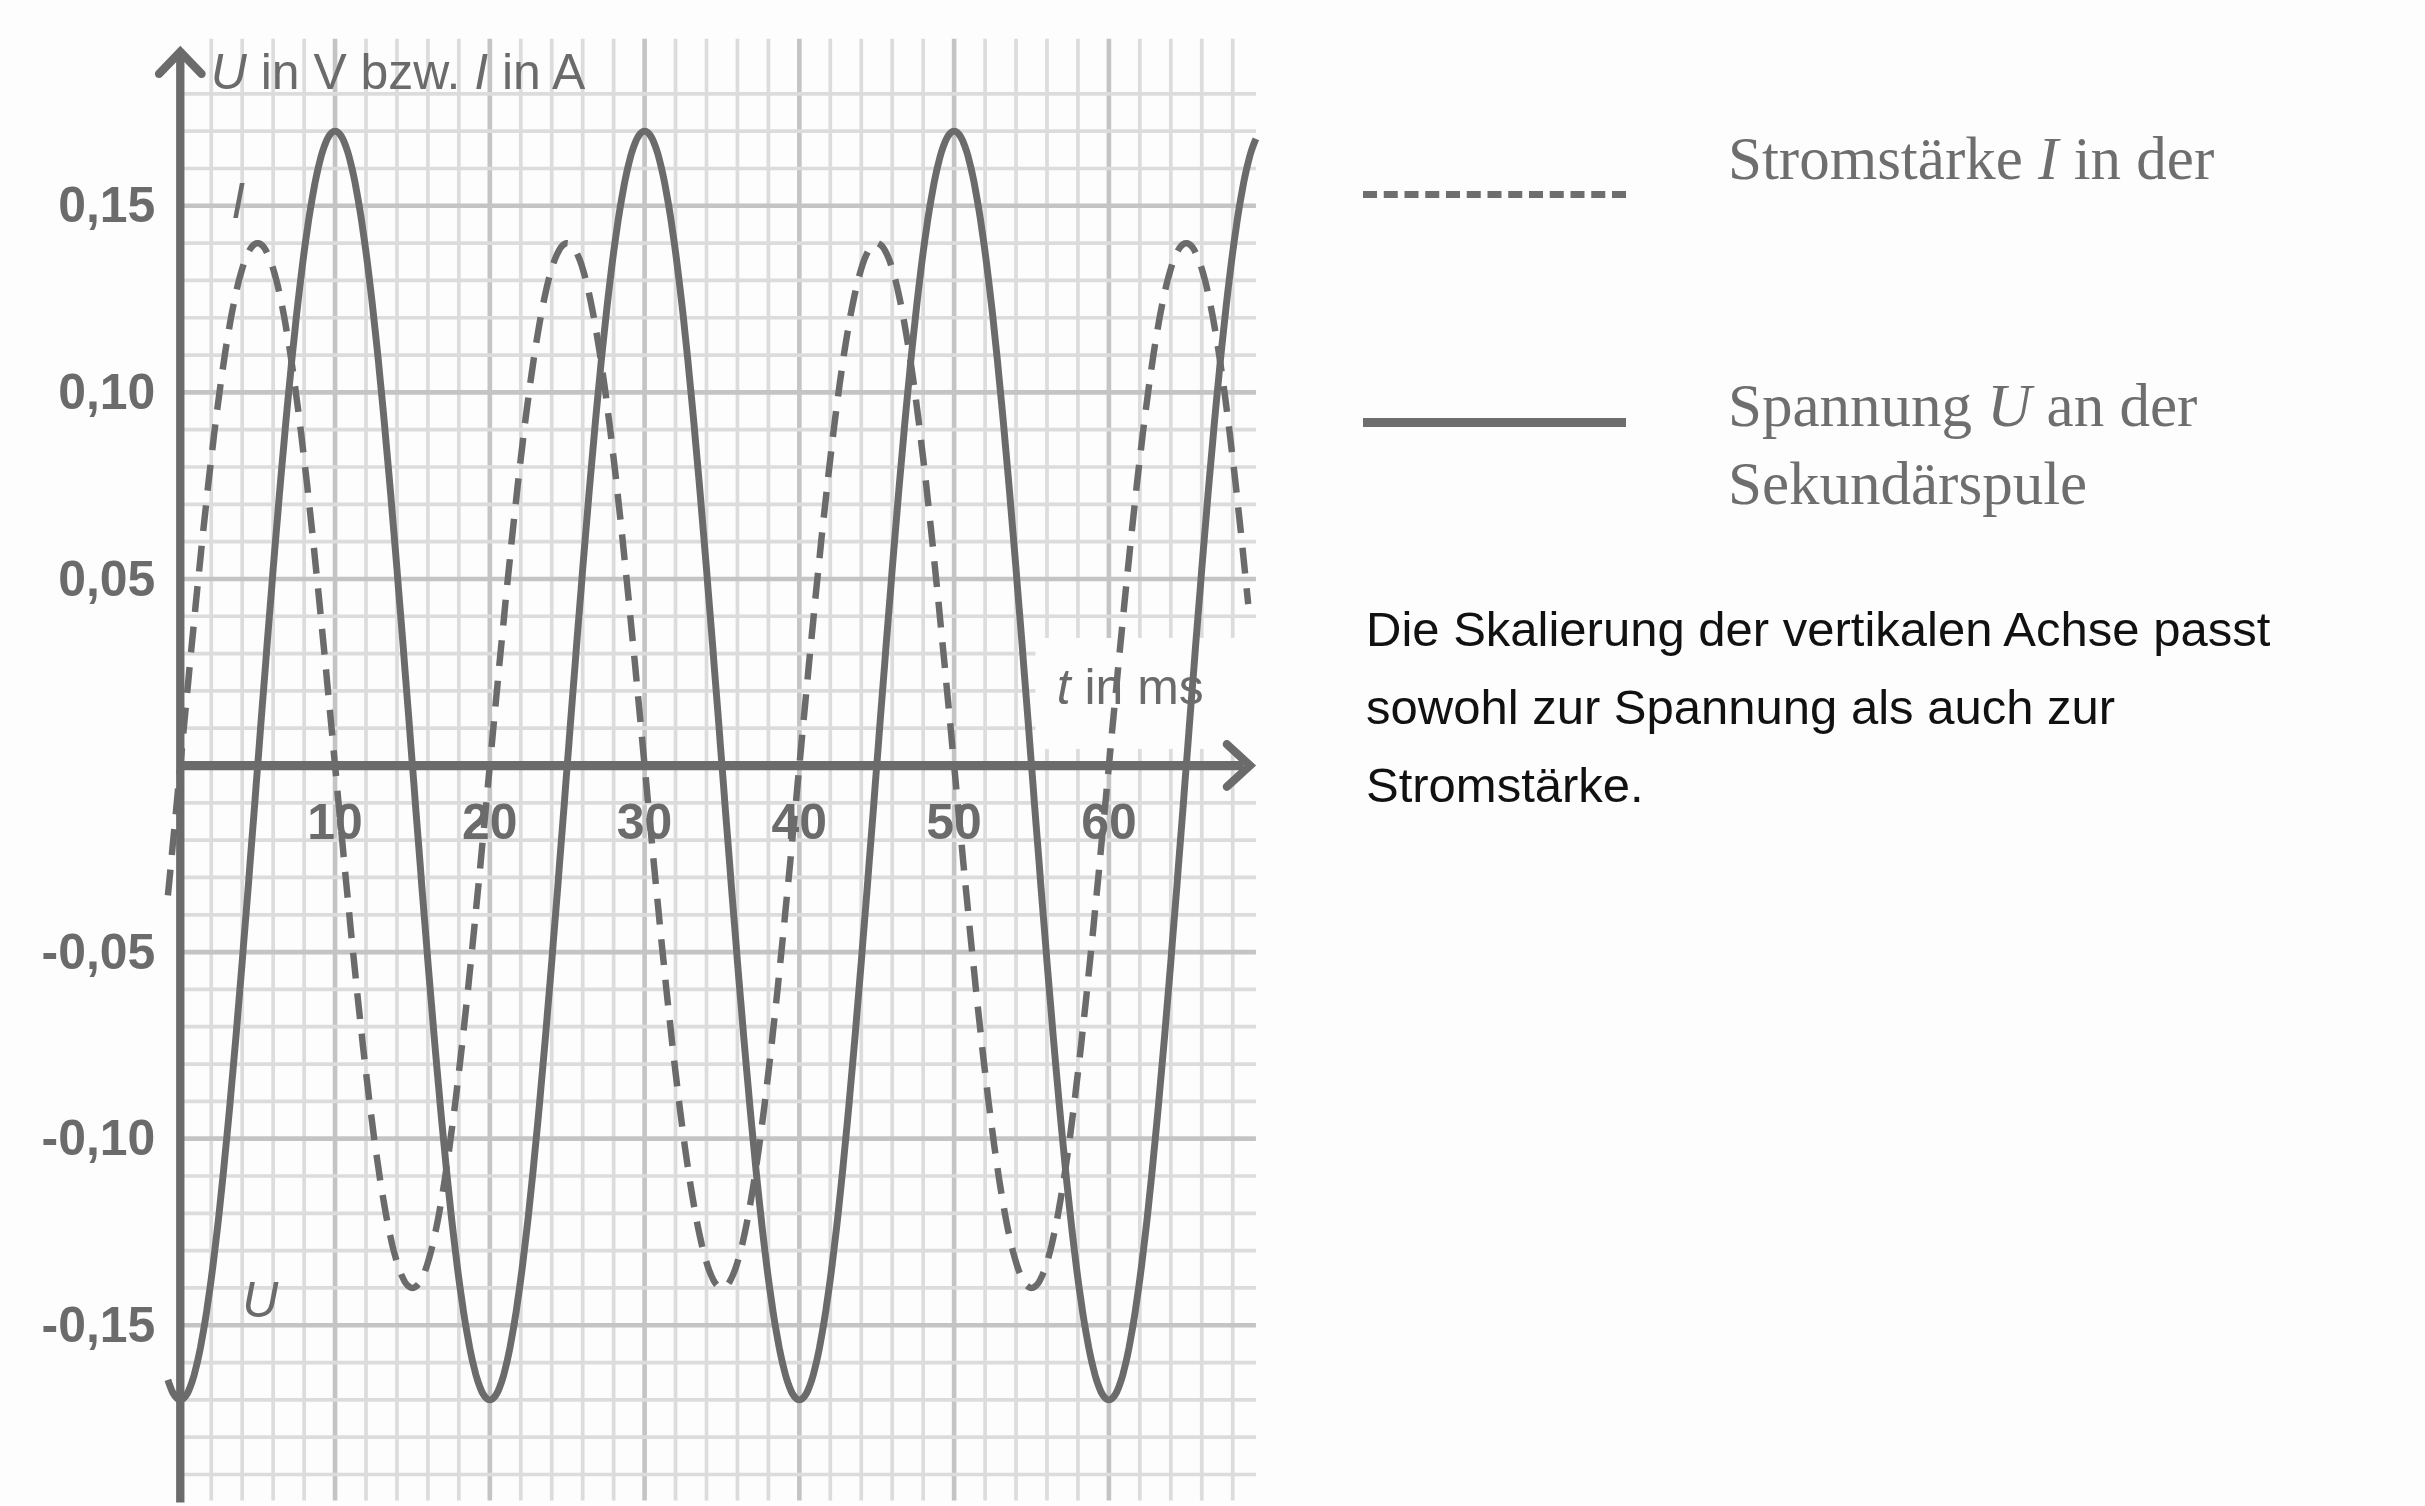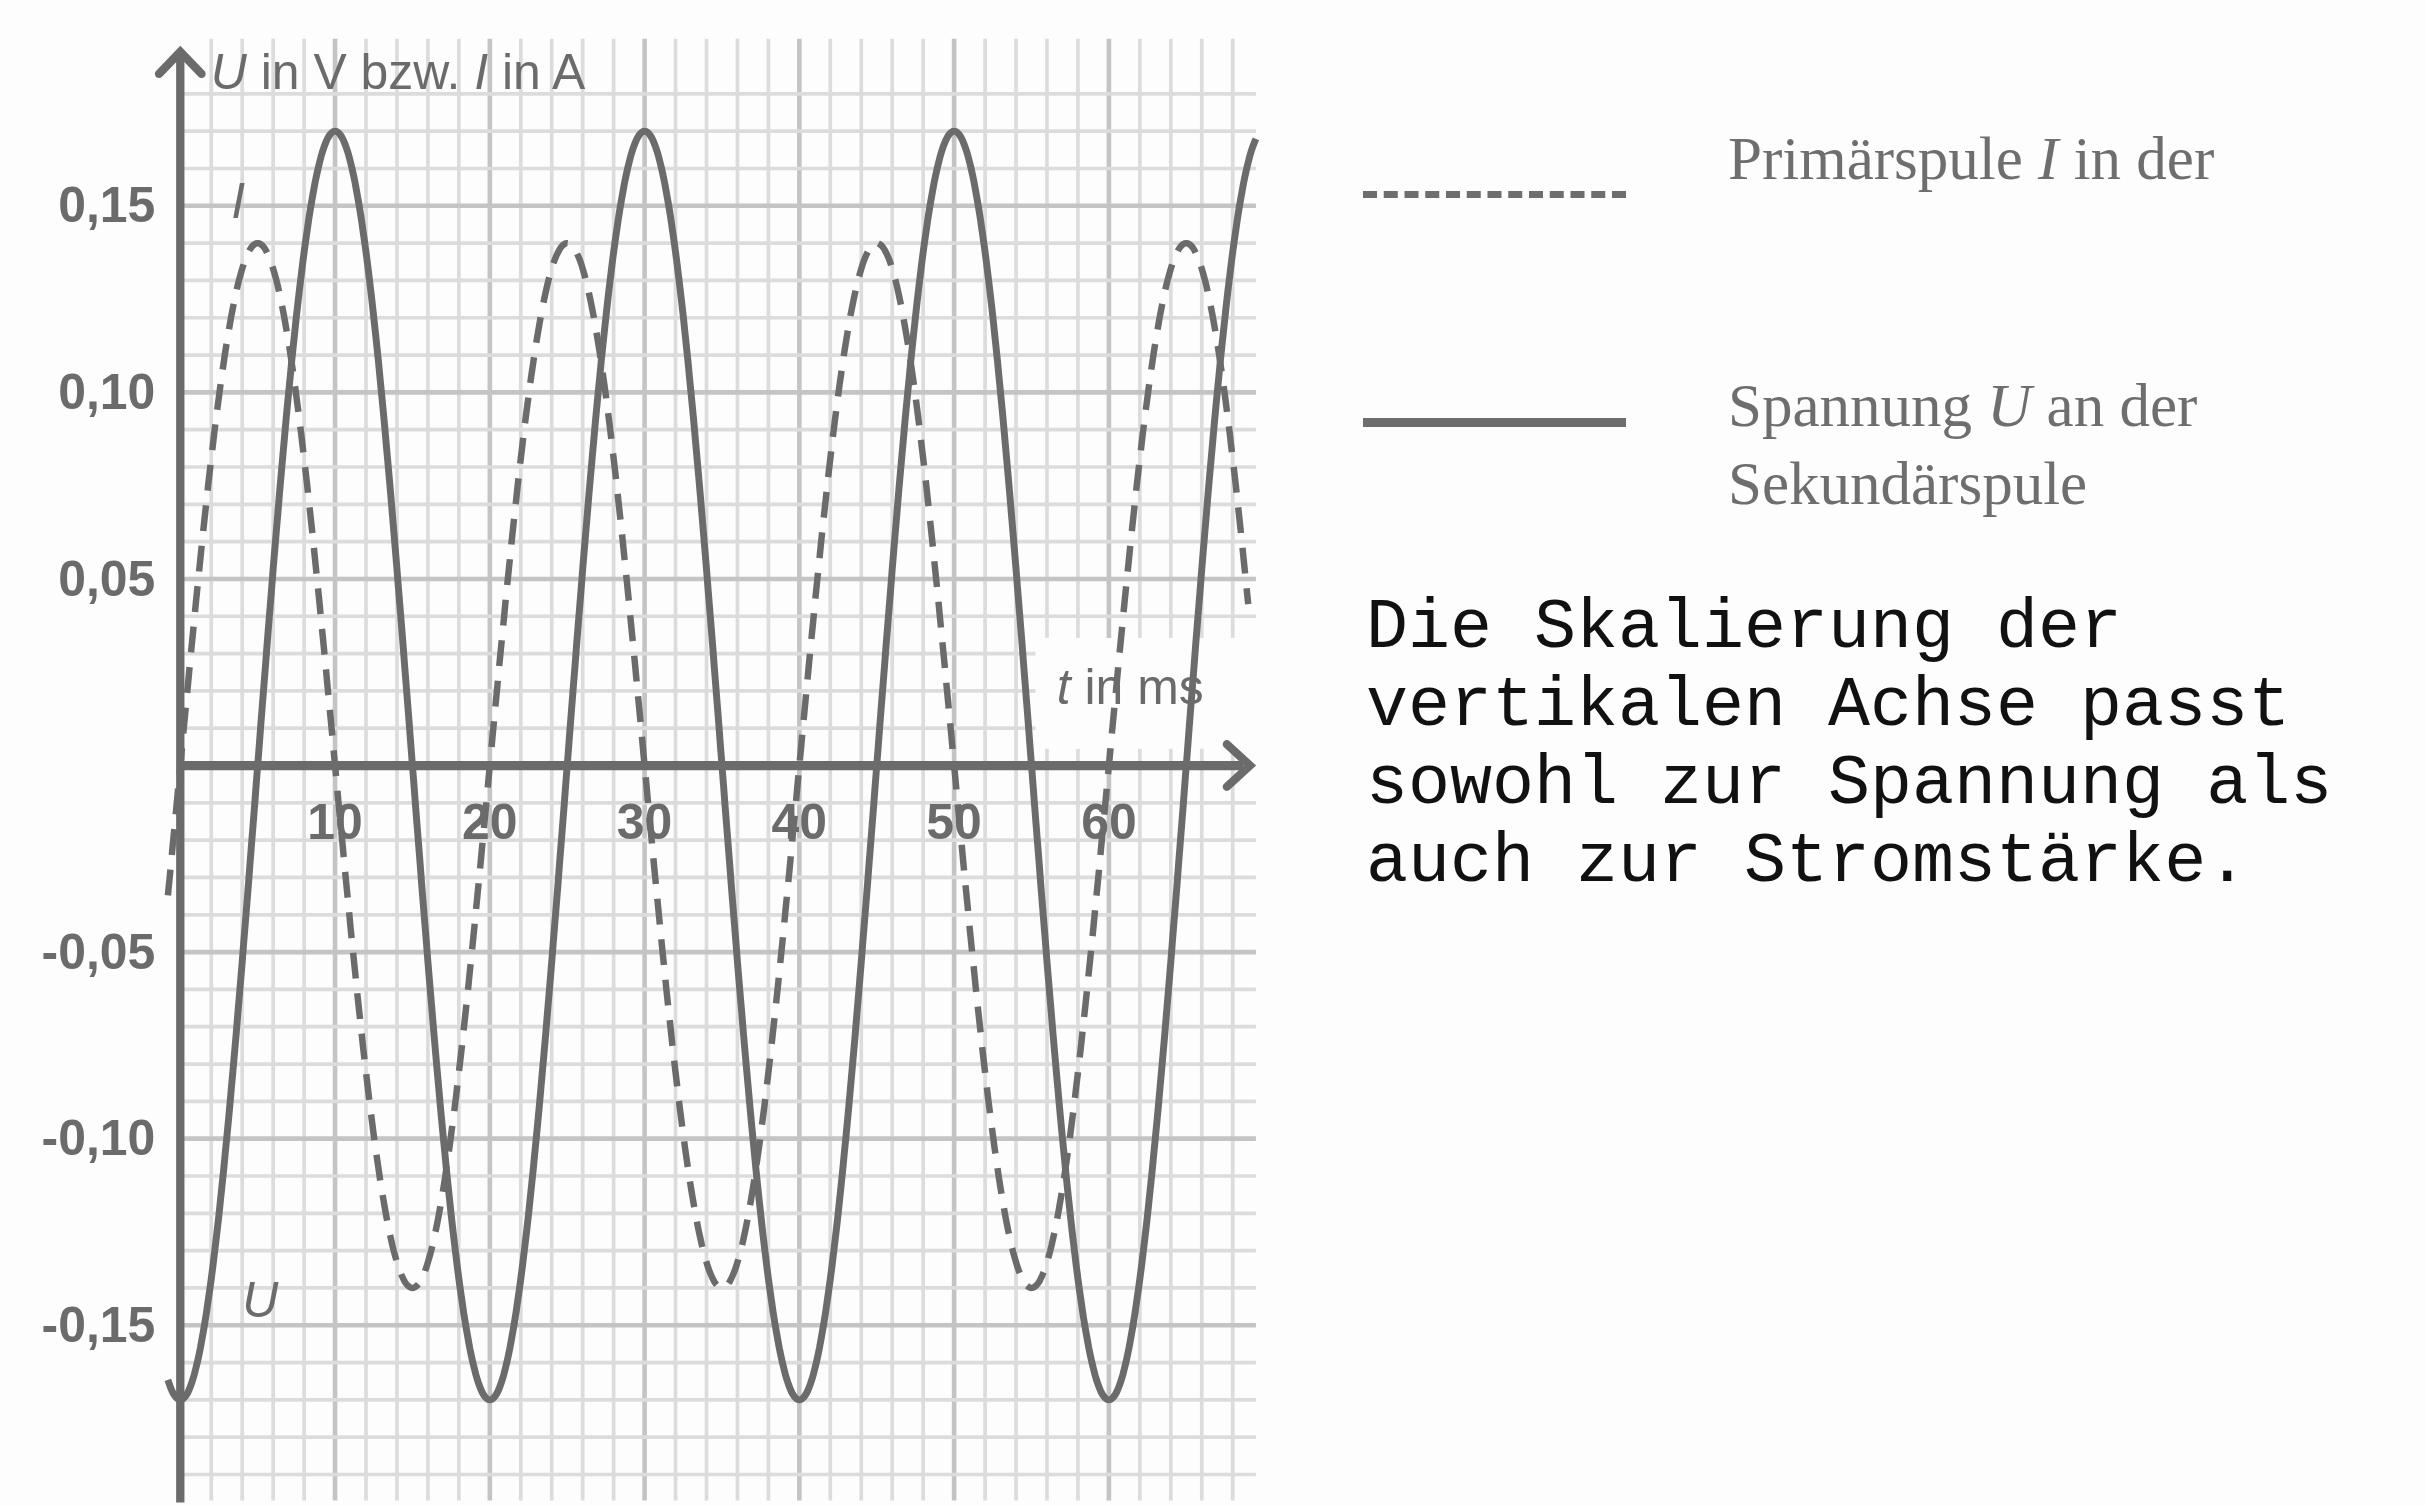--- a/index.html
+++ b/index.html
@@ -7,21 +7,21 @@
   #chart { position:absolute; left:0; top:0; }
   .ytick { font-family:"Liberation Sans", sans-serif; font-weight:bold; font-size:54px; fill:#6b6b6b; }
   .xtick { font-family:"Liberation Sans", sans-serif; font-weight:bold; font-size:54px; fill:#6b6b6b; }
   .axlabel { font-family:"Liberation Sans", sans-serif; font-size:54px; fill:#6b6b6b; }
   .legend { position:absolute; left:1363px; top:120px; width:1017px; }
   .legend-swatch { position:absolute; left:0; width:263px; height:0; }
   .legend-swatch.dashed { top:71px; border-top:7.4px dashed #6e6e6e; }
   .legend-swatch.solid { top:298px; border-top:9.2px solid #6e6e6e; }
   .legend-text { position:absolute; left:365px; font-family:"Liberation Serif", serif; font-size:61px; line-height:78px; color:#6e6e6e; width:647px; }
   .legend-text i { font-style:italic; }
-  .note { position:absolute; left:1366px; top:590px; width:1035px; font-family:Liberation Mono, monospace; font-size:70px; line-height:78px; color:#111; }
+  .note { position:absolute; left:1366px; top:590px; width:1035px; font-family:Liberation Sans, sans-serif; font-size:49px; line-height:78px; color:#111; }
 </style>
 </head>
 <body>
 
 <svg id="chart" width="2426" height="1507" viewBox="0 0 2624 1630" xmlns="http://www.w3.org/2000/svg">
   <g id="grid">
       <line x1="228.48" y1="42" x2="228.48" y2="1623" stroke="#dcdcdc" stroke-width="4"></line>
       <line x1="261.96" y1="42" x2="261.96" y2="1623" stroke="#dcdcdc" stroke-width="4"></line>
       <line x1="295.44" y1="42" x2="295.44" y2="1623" stroke="#dcdcdc" stroke-width="4"></line>
       <line x1="328.91999999999996" y1="42" x2="328.91999999999996" y2="1623" stroke="#dcdcdc" stroke-width="4"></line>
@@ -127,21 +127,21 @@
   <text class="axlabel" x="1143" y="762">
     <tspan font-style="italic">t</tspan><tspan xml:space="preserve"> in ms</tspan>
   </text>
   <text class="axlabel" x="250" y="236" font-style="italic" font-size="58">I</text>
   <text class="axlabel" x="262" y="1425" font-style="italic" font-size="58">U</text>
 </svg>
 
 <div class="legend">
   <div class="legend-swatch dashed"></div>
   <div class="legend-text" style="top:0px;">
-    <span>Primärspule </span><i>I</i><span> in der</span><br>
+    <span>Stromstärke </span><i>I</i><span> in der</span><br>
   </div>
   <div class="legend-swatch solid"></div>
   <div class="legend-text" style="top:247px;">
     <span>Spannung </span><i>U</i><span> an der</span><br>
     <span>Sekundärspule</span>
   </div>
 </div>
 
 <div class="note">Die Skalierung der vertikalen Achse passt sowohl zur Spannung als auch zur Stromstärke.</div>
 

